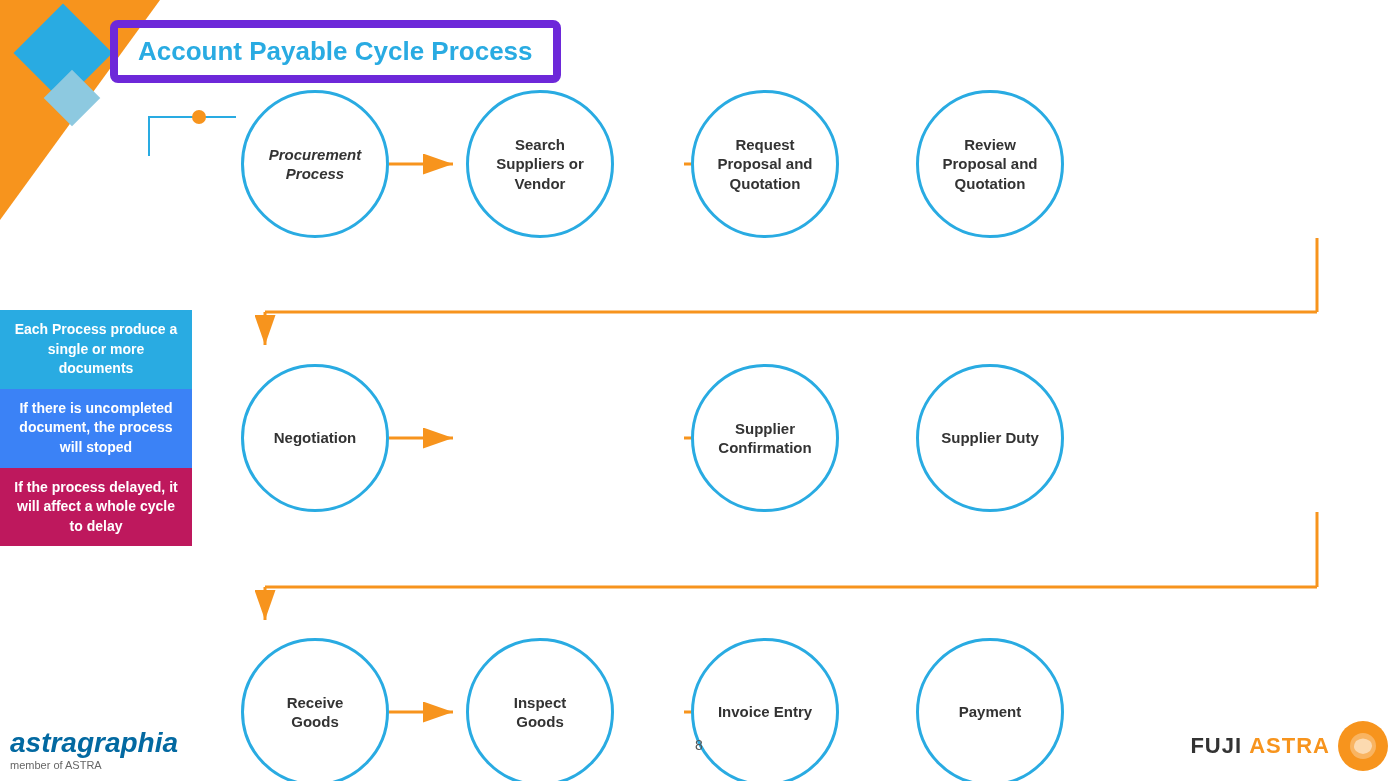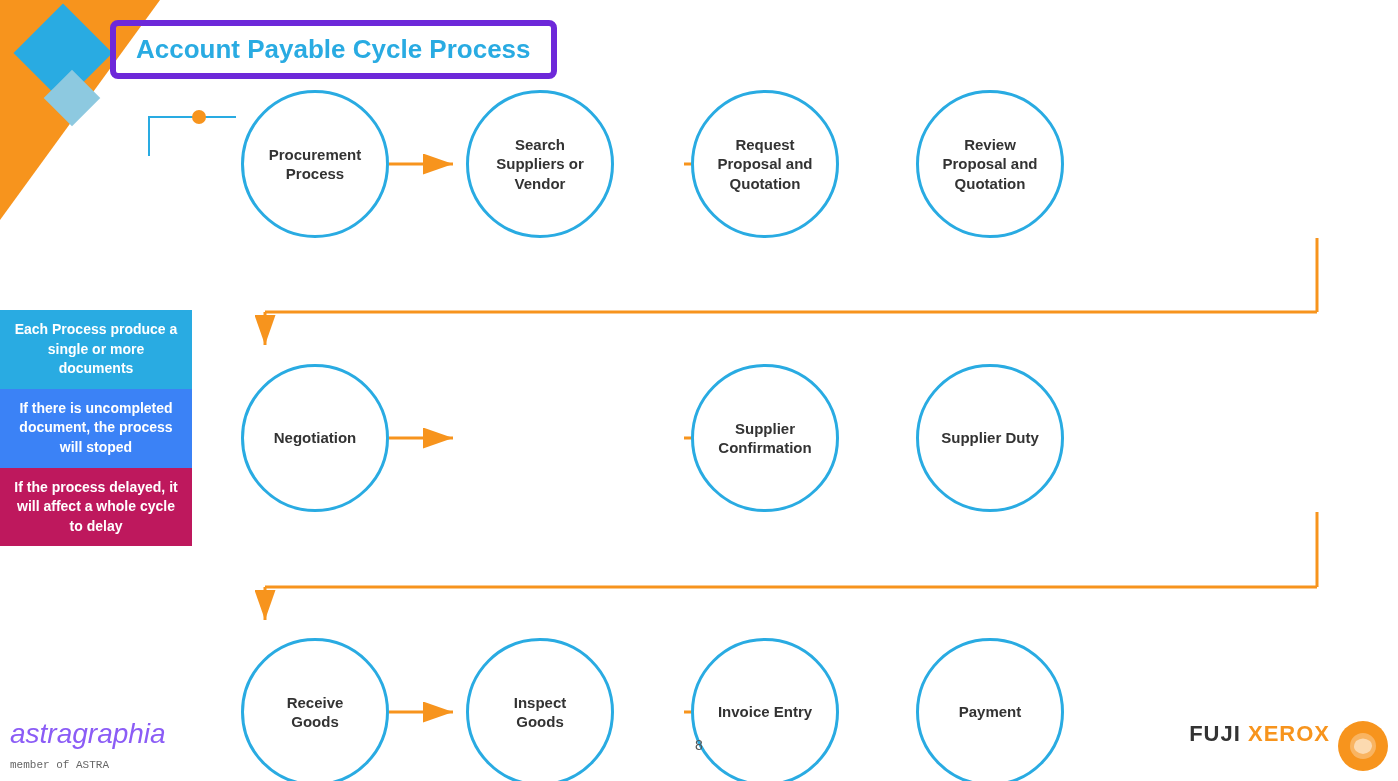--- a/index.html
+++ b/index.html
@@ -46,21 +46,21 @@
       background: #8DC9E0;
       transform: rotate(45deg);
       z-index: 2;
     }
 
     
     .title-box {
       position: absolute;
       top: 20px;
       left: 110px;
-      border: 6px solid #6d28d9;
+      border: 8px solid #6d28d9;
       border-radius: 8px;
       padding: 8px 20px;
       z-index: 3;
     }
 
     .title-text {
       color: #29ABE2;
       font-size: 26px;
       font-weight: bold;
     }
@@ -149,39 +149,38 @@
 
     
     .logo-left {
       position: absolute;
       bottom: 10px;
       left: 10px;
       z-index: 5;
     }
 
     .logo-left .astragraphia {
-      color: #8b5cf6;
+      color: #0369a1;
       font-size: 28px;
-      font-weight: normal;
+      font-weight: bold;
       font-style: italic;
     }
 
     .logo-left .member-text {
       color: #666;
       font-size: 11px;
-      margin-top: 9px;
-      font-family: Liberation Mono, monospace;
+      margin-top: 0;
     }
 
     .logo-right {
       position: absolute;
       bottom: 10px;
       right: 10px;
       display: flex;
-      align-items: flex-start;
+      align-items: center;
       z-index: 5;
     }
 
     .fuji-text {
       font-size: 22px;
       font-weight: bold;
       color: #333;
       letter-spacing: 1px;
     }
 
@@ -294,21 +293,21 @@
     <line x1="1089" y1="497" x2="37" y2="497" stroke="#F7941D" stroke-width="3"></line>
     <line x1="37" y1="497" x2="37" y2="530" stroke="#F7941D" stroke-width="3" marker-end="url(#arrowhead)"></line>
 
     <line x1="161" y1="622" x2="225" y2="622" stroke="#F7941D" stroke-width="3" marker-end="url(#arrowhead)"></line>
 
     <line x1="456" y1="622" x2="520" y2="622" stroke="#F7941D" stroke-width="3" marker-end="url(#arrowhead)"></line>
 
     <line x1="751" y1="622" x2="815" y2="622" stroke="#F7941D" stroke-width="3" marker-end="url(#arrowhead)"></line>
   </svg>
 
-  <div class="circle-node" style="left: 13px; top: 0px;">
+  <div class="circle-node" style="left: 13px; top: 0px; font-style: italic;">
     <span>Procurement<br>Process</span>
   </div>
   <div class="circle-node" style="left: 238px; top: 0px;">
     <span>Search<br>Suppliers or<br>Vendor</span>
   </div>
   <div class="circle-node" style="left: 463px; top: 0px;">
     <span>Request<br>Proposal and<br>Quotation</span>
   </div>
   <div class="circle-node" style="left: 688px; top: 0px; align-items: center;">
     <span>Review<br>Proposal and<br>Quotation</span>
@@ -347,20 +346,20 @@
   <div class="astragraphia">
     <span>astragraphia</span>
   </div>
   <div class="member-text">
     <span>member of ASTRA</span>
   </div>
 </div>
 
 <div class="logo-right">
   <span class="fuji-text">FUJI&nbsp;</span>
-  <span class="xerox-text">XEROX</span>
+  <span class="xerox-text">ASTRA</span>
   <div class="fuji-dot">
     <svg width="30" height="30" viewBox="0 0 30 30">
       <circle cx="15" cy="15" r="13" fill="white" opacity="0.3"></circle>
       <path d="M8 10 Q15 5 22 10 Q26 14 22 20 Q15 26 8 20 Q4 16 8 10Z" fill="white" opacity="0.5"></path>
     </svg>
   </div>
 </div>
 
 </body></html>

